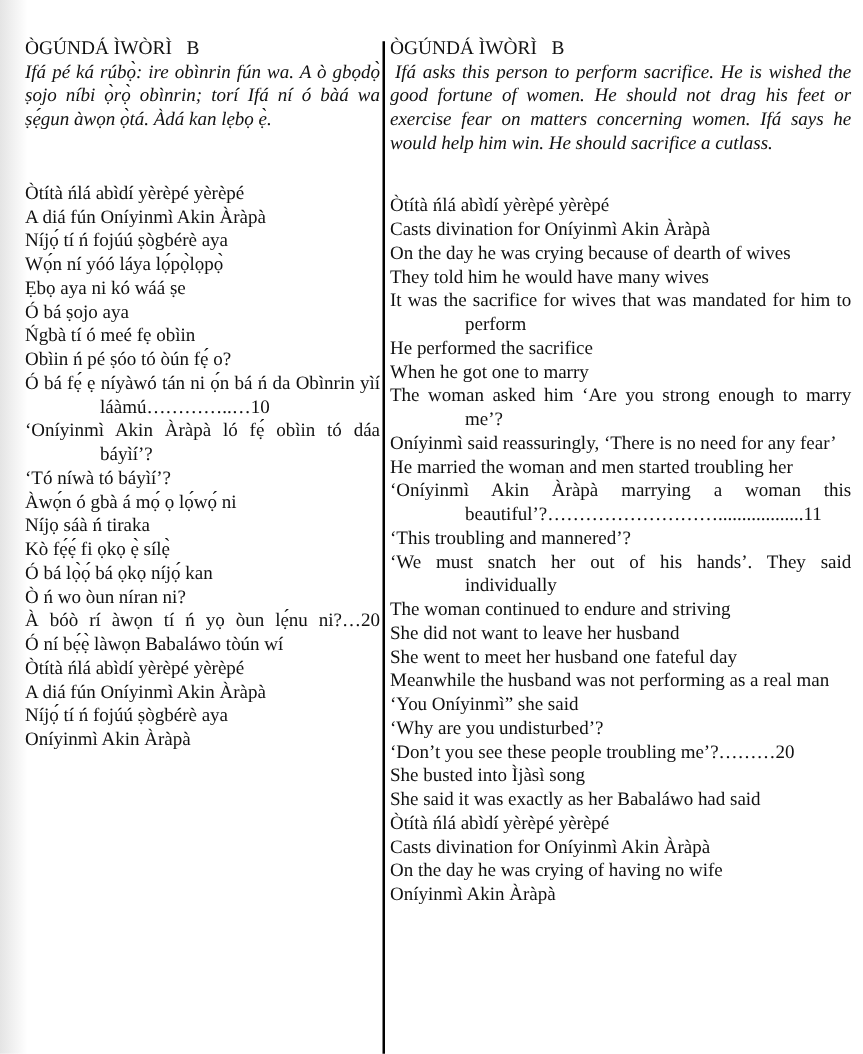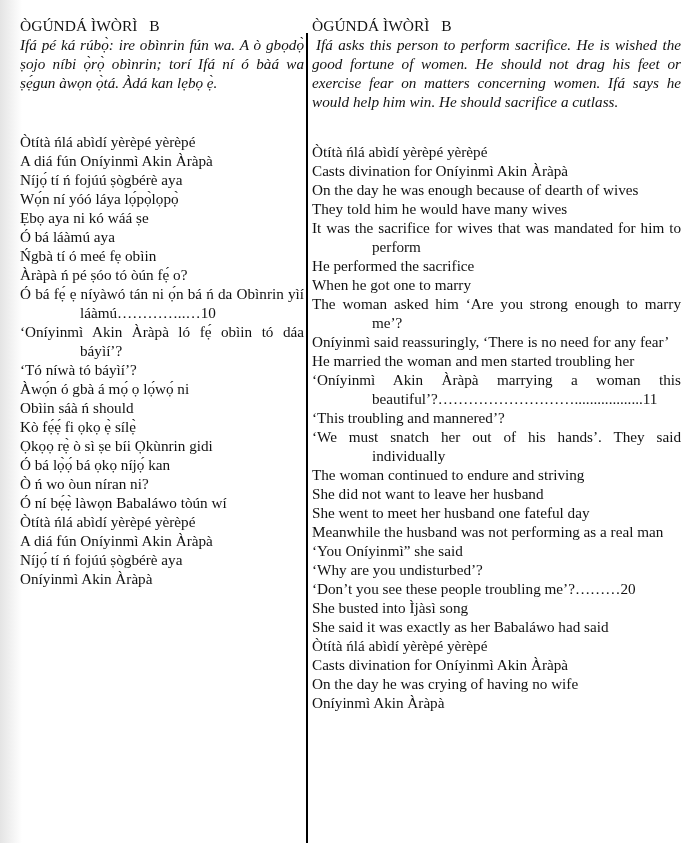--- a/index.html
+++ b/index.html
@@ -24,21 +24,21 @@
     .divider {
       position: absolute;
       left: 306px;
       top: 33px;
       width: 2px;
       height: 810px;
       background: #000;
     }
     .col {
       position: absolute;
-      top: 16px;
+      top: 29px;
       font-size: 15.2px;
       line-height: 19px;
     }
     .col-left {
       left: 20px;
       width: 284px;
     }
     .col-right {
       left: 312px;
       width: 369px;
@@ -82,49 +82,49 @@
 
 <div class="col col-left">
   <h2 class="heading">ÒGÚNDÁ ÌWÒRÌ   B</h2>
   <p class="summary">Ifá pé ká rúbọ̀: ire obìnrin fún wa. A ò gbọdọ̀ ṣojo níbi ọ̀rọ̀ obìnrin; torí Ifá ní ó bàá wa ṣẹ́gun àwọn ọ̀tá. Àdá kan lẹbọ ẹ̀.</p>
   <ul class="verses">
     <li class="verse">Òtítà ńlá abìdí yèrèpé yèrèpé</li>
     <li class="verse">A diá fún Oníyinmì Akin Àràpà</li>
     <li class="verse">Níjọ́ tí ń fojúú ṣògbérè aya</li>
     <li class="verse">Wọ́n ní yóó láya lọ́pọ̀lọpọ̀</li>
     <li class="verse">Ẹbọ aya ni kó wáá ṣe</li>
-    <li class="verse">Ó bá láàmú aya</li>
+    <li class="verse">Ó bá ṣojo aya</li>
     <li class="verse">Ńgbà tí ó meé fẹ obìin</li>
-    <li class="verse">Àràpà ń pé ṣóo tó òún fẹ́ o?</li>
+    <li class="verse">Obìin ń pé ṣóo tó òún fẹ́ o?</li>
     <li class="verse">Ó bá fẹ́ ẹ níyàwó tán ni ọ́n bá ń da Obìnrin yìí láàmú…………..…10</li>
     <li class="verse">‘Oníyinmì Akin Àràpà ló fẹ́ obìin tó dáa báyìí’?</li>
     <li class="verse">‘Tó níwà tó báyìí’?</li>
     <li class="verse">Àwọ́n ó gbà á mọ́ ọ  lọ́wọ́ ni</li>
-    <li class="verse">Obìin sáà ń should</li>
+    <li class="verse">Níjọ sáà ń tiraka</li>
     <li class="verse">Kò fẹ́ẹ́ fi ọkọ ẹ̀ sílẹ̀</li>
-    <li class="verse">Ọkọọ rẹ̀ ò sì ṣe bíi Ọkùnrin gidi</li>
     <li class="verse">Ó bá lọ̀ọ́ bá ọkọ níjọ́ kan</li>
     <li class="verse">Ò ń wo òun níran ni?</li>
+    <li class="verse just">À bóò rí àwọn tí ń yọ òun lẹ́nu ni?…20</li>
     <li class="verse">Ó ní bẹ́ẹ̀ làwọn Babaláwo tòún wí</li>
     <li class="verse">Òtítà ńlá abìdí yèrèpé yèrèpé</li>
     <li class="verse">A diá fún Oníyinmì Akin Àràpà</li>
     <li class="verse">Níjọ́ tí ń fojúú ṣògbérè aya</li>
     <li class="verse">Oníyinmì Akin Àràpà</li>
   </ul>
 </div>
 
 <div class="divider"></div>
 
 <div class="col col-right">
   <h2 class="heading">ÒGÚNDÁ ÌWÒRÌ   B</h2>
   <p class="summary">Ifá asks this person to perform sacrifice. He is wished the good fortune of women. He should not drag his feet or exercise fear on matters concerning women. Ifá says he would help him win. He should sacrifice a cutlass.</p>
   <ul class="verses">
     <li class="verse">Òtítà ńlá abìdí yèrèpé yèrèpé</li>
     <li class="verse">Casts divination for Oníyinmì Akin Àràpà</li>
-    <li class="verse">On the day he was enough because of dearth of wives</li>
+    <li class="verse">On the day he was crying because of dearth of wives</li>
     <li class="verse">They told him he would have many wives</li>
     <li class="verse">It was the sacrifice for wives that was mandated for him to perform</li>
     <li class="verse">He performed the sacrifice</li>
     <li class="verse">When he got one to marry</li>
     <li class="verse">The woman asked him ‘Are you strong enough to marry me’?</li>
     <li class="verse">Oníyinmì said reassuringly, ‘There is no need for any fear’</li>
     <li class="verse">He married the woman and men started troubling her</li>
     <li class="verse">‘Oníyinmì Akin Àràpà marrying a woman this beautiful’?………………………..................11</li>
     <li class="verse">‘This troubling and mannered’?</li>
     <li class="verse">‘We must snatch her out of his hands’. They said individually</li>

